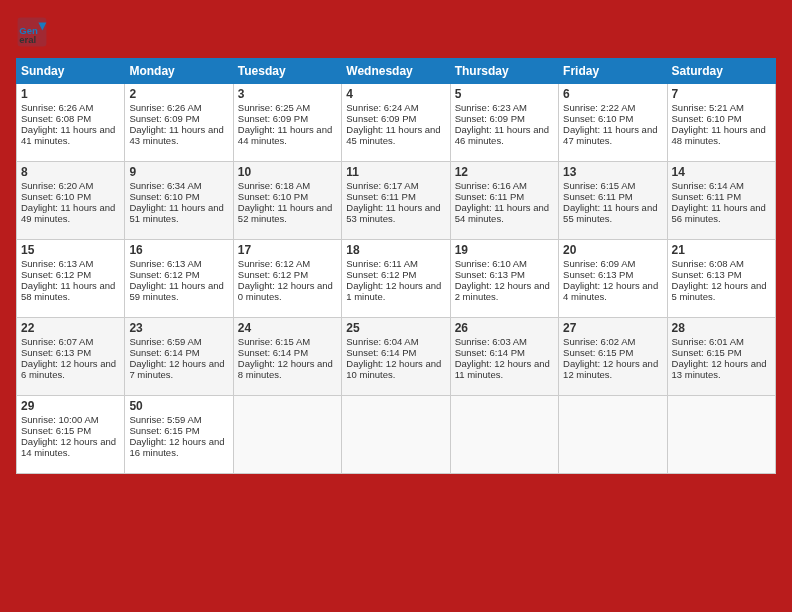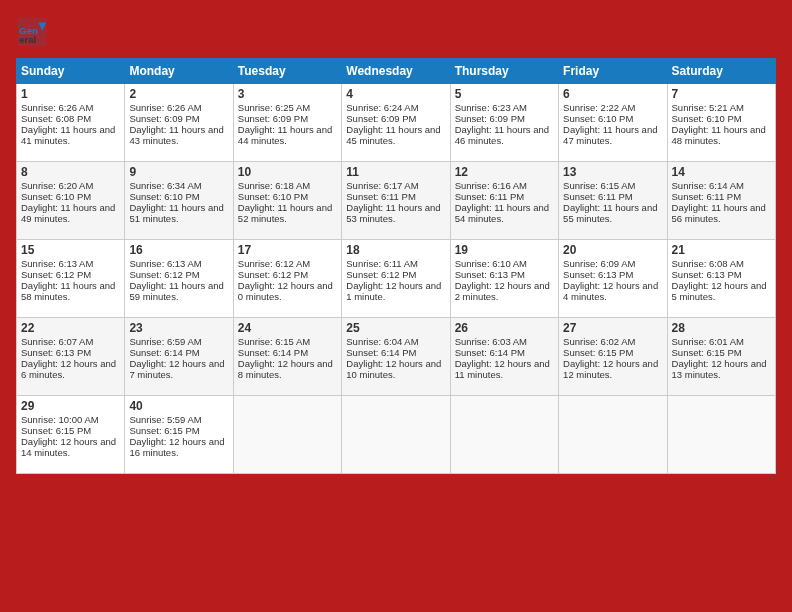--- a/index.html
+++ b/index.html
@@ -148,21 +148,21 @@
           <td><span class="day-num">22</span><span>Sunrise: 6:07 AM</span><br><span>Sunset: 6:13 PM</span><br><span>Daylight: 12 hours and 6 minutes.</span></td>
           <td><span class="day-num">23</span><span>Sunrise: 6:59 AM</span><br><span>Sunset: 6:14 PM</span><br><span>Daylight: 12 hours and 7 minutes.</span></td>
           <td><span class="day-num">24</span><span>Sunrise: 6:15 AM</span><br><span>Sunset: 6:14 PM</span><br><span>Daylight: 12 hours and 8 minutes.</span></td>
           <td><span class="day-num">25</span><span>Sunrise: 6:04 AM</span><br><span>Sunset: 6:14 PM</span><br><span>Daylight: 12 hours and 10 minutes.</span></td>
           <td><span class="day-num">26</span><span>Sunrise: 6:03 AM</span><br><span>Sunset: 6:14 PM</span><br><span>Daylight: 12 hours and 11 minutes.</span></td>
           <td><span class="day-num">27</span><span>Sunrise: 6:02 AM</span><br><span>Sunset: 6:15 PM</span><br><span>Daylight: 12 hours and 12 minutes.</span></td>
           <td><span class="day-num">28</span><span>Sunrise: 6:01 AM</span><br><span>Sunset: 6:15 PM</span><br><span>Daylight: 12 hours and 13 minutes.</span></td>
         </tr>
         <tr>
           <td><span class="day-num">29</span><span>Sunrise: 10:00 AM</span><br><span>Sunset: 6:15 PM</span><br><span>Daylight: 12 hours and 14 minutes.</span></td>
-          <td><span class="day-num">40</span><span>Sunrise: 5:59 AM</span><br><span>Sunset: 6:15 PM</span><br><span>Daylight: 12 hours and 16 minutes.</span></td>
+          <td><span class="day-num">50</span><span>Sunrise: 5:59 AM</span><br><span>Sunset: 6:15 PM</span><br><span>Daylight: 12 hours and 16 minutes.</span></td>
           <td class="empty"></td>
           <td class="empty"></td>
           <td class="empty"></td>
           <td class="empty"></td>
           <td class="empty"></td>
         </tr>
       </tbody>
   </table>
 </div>
 

